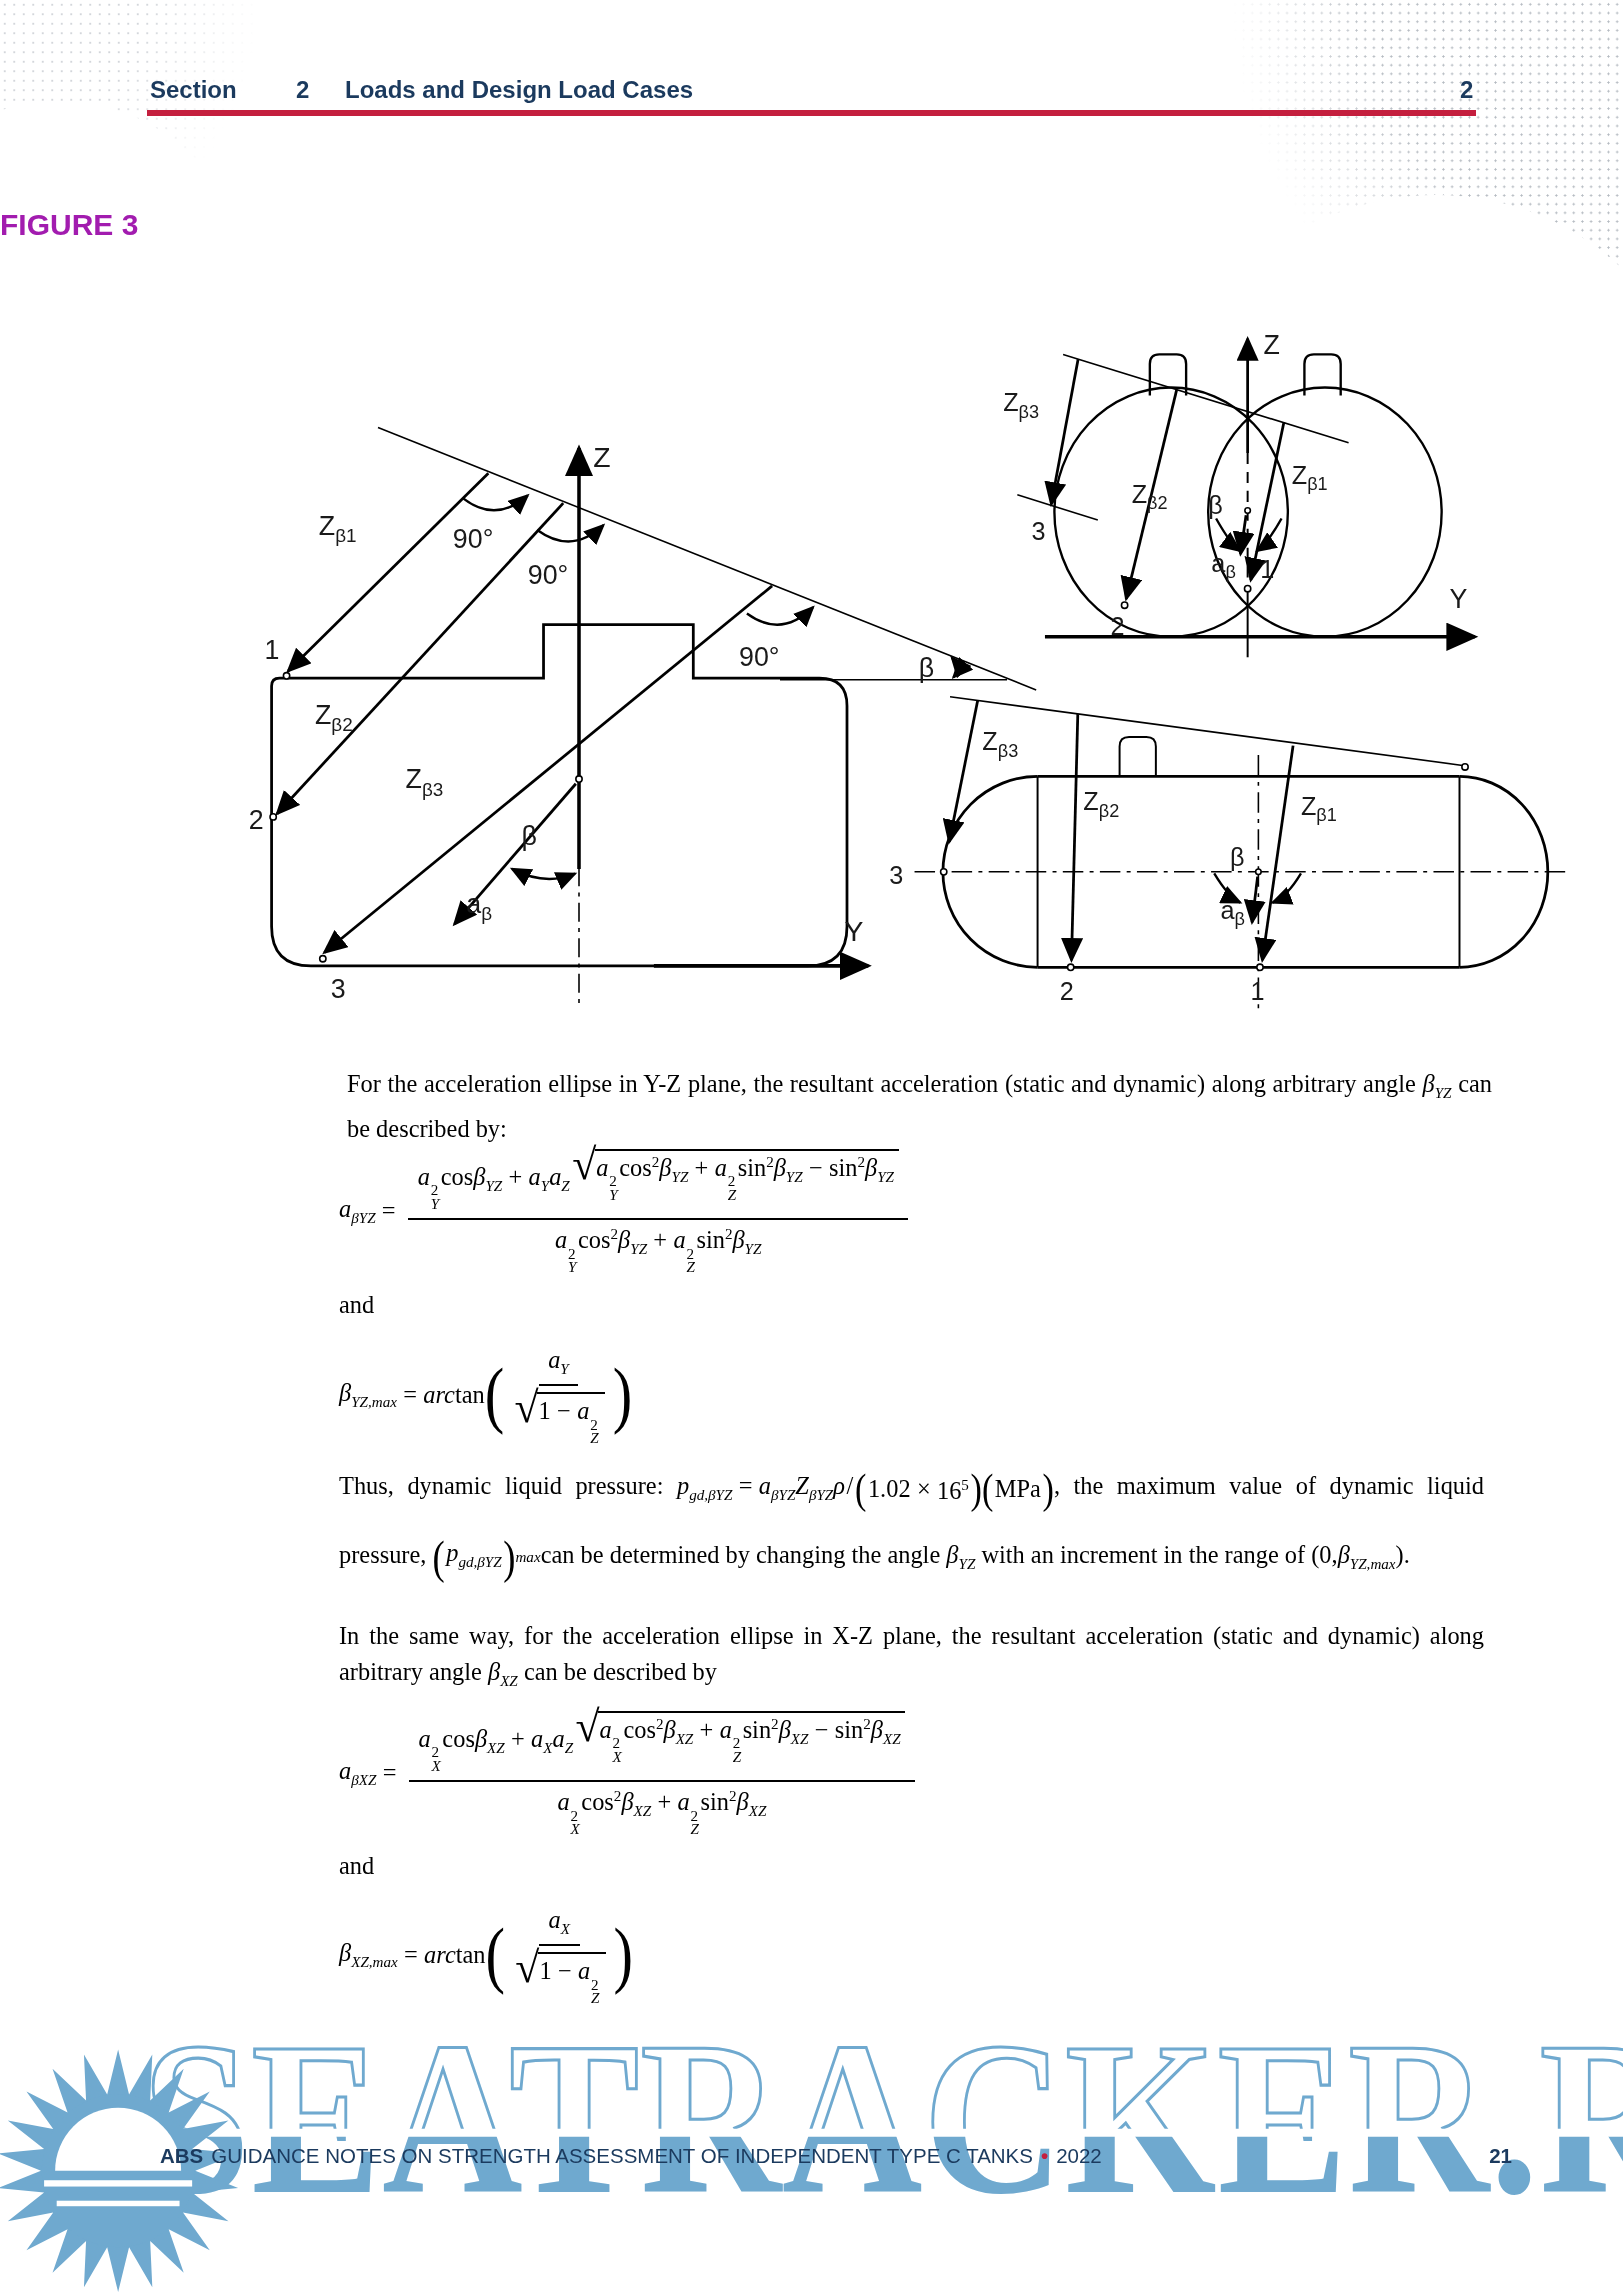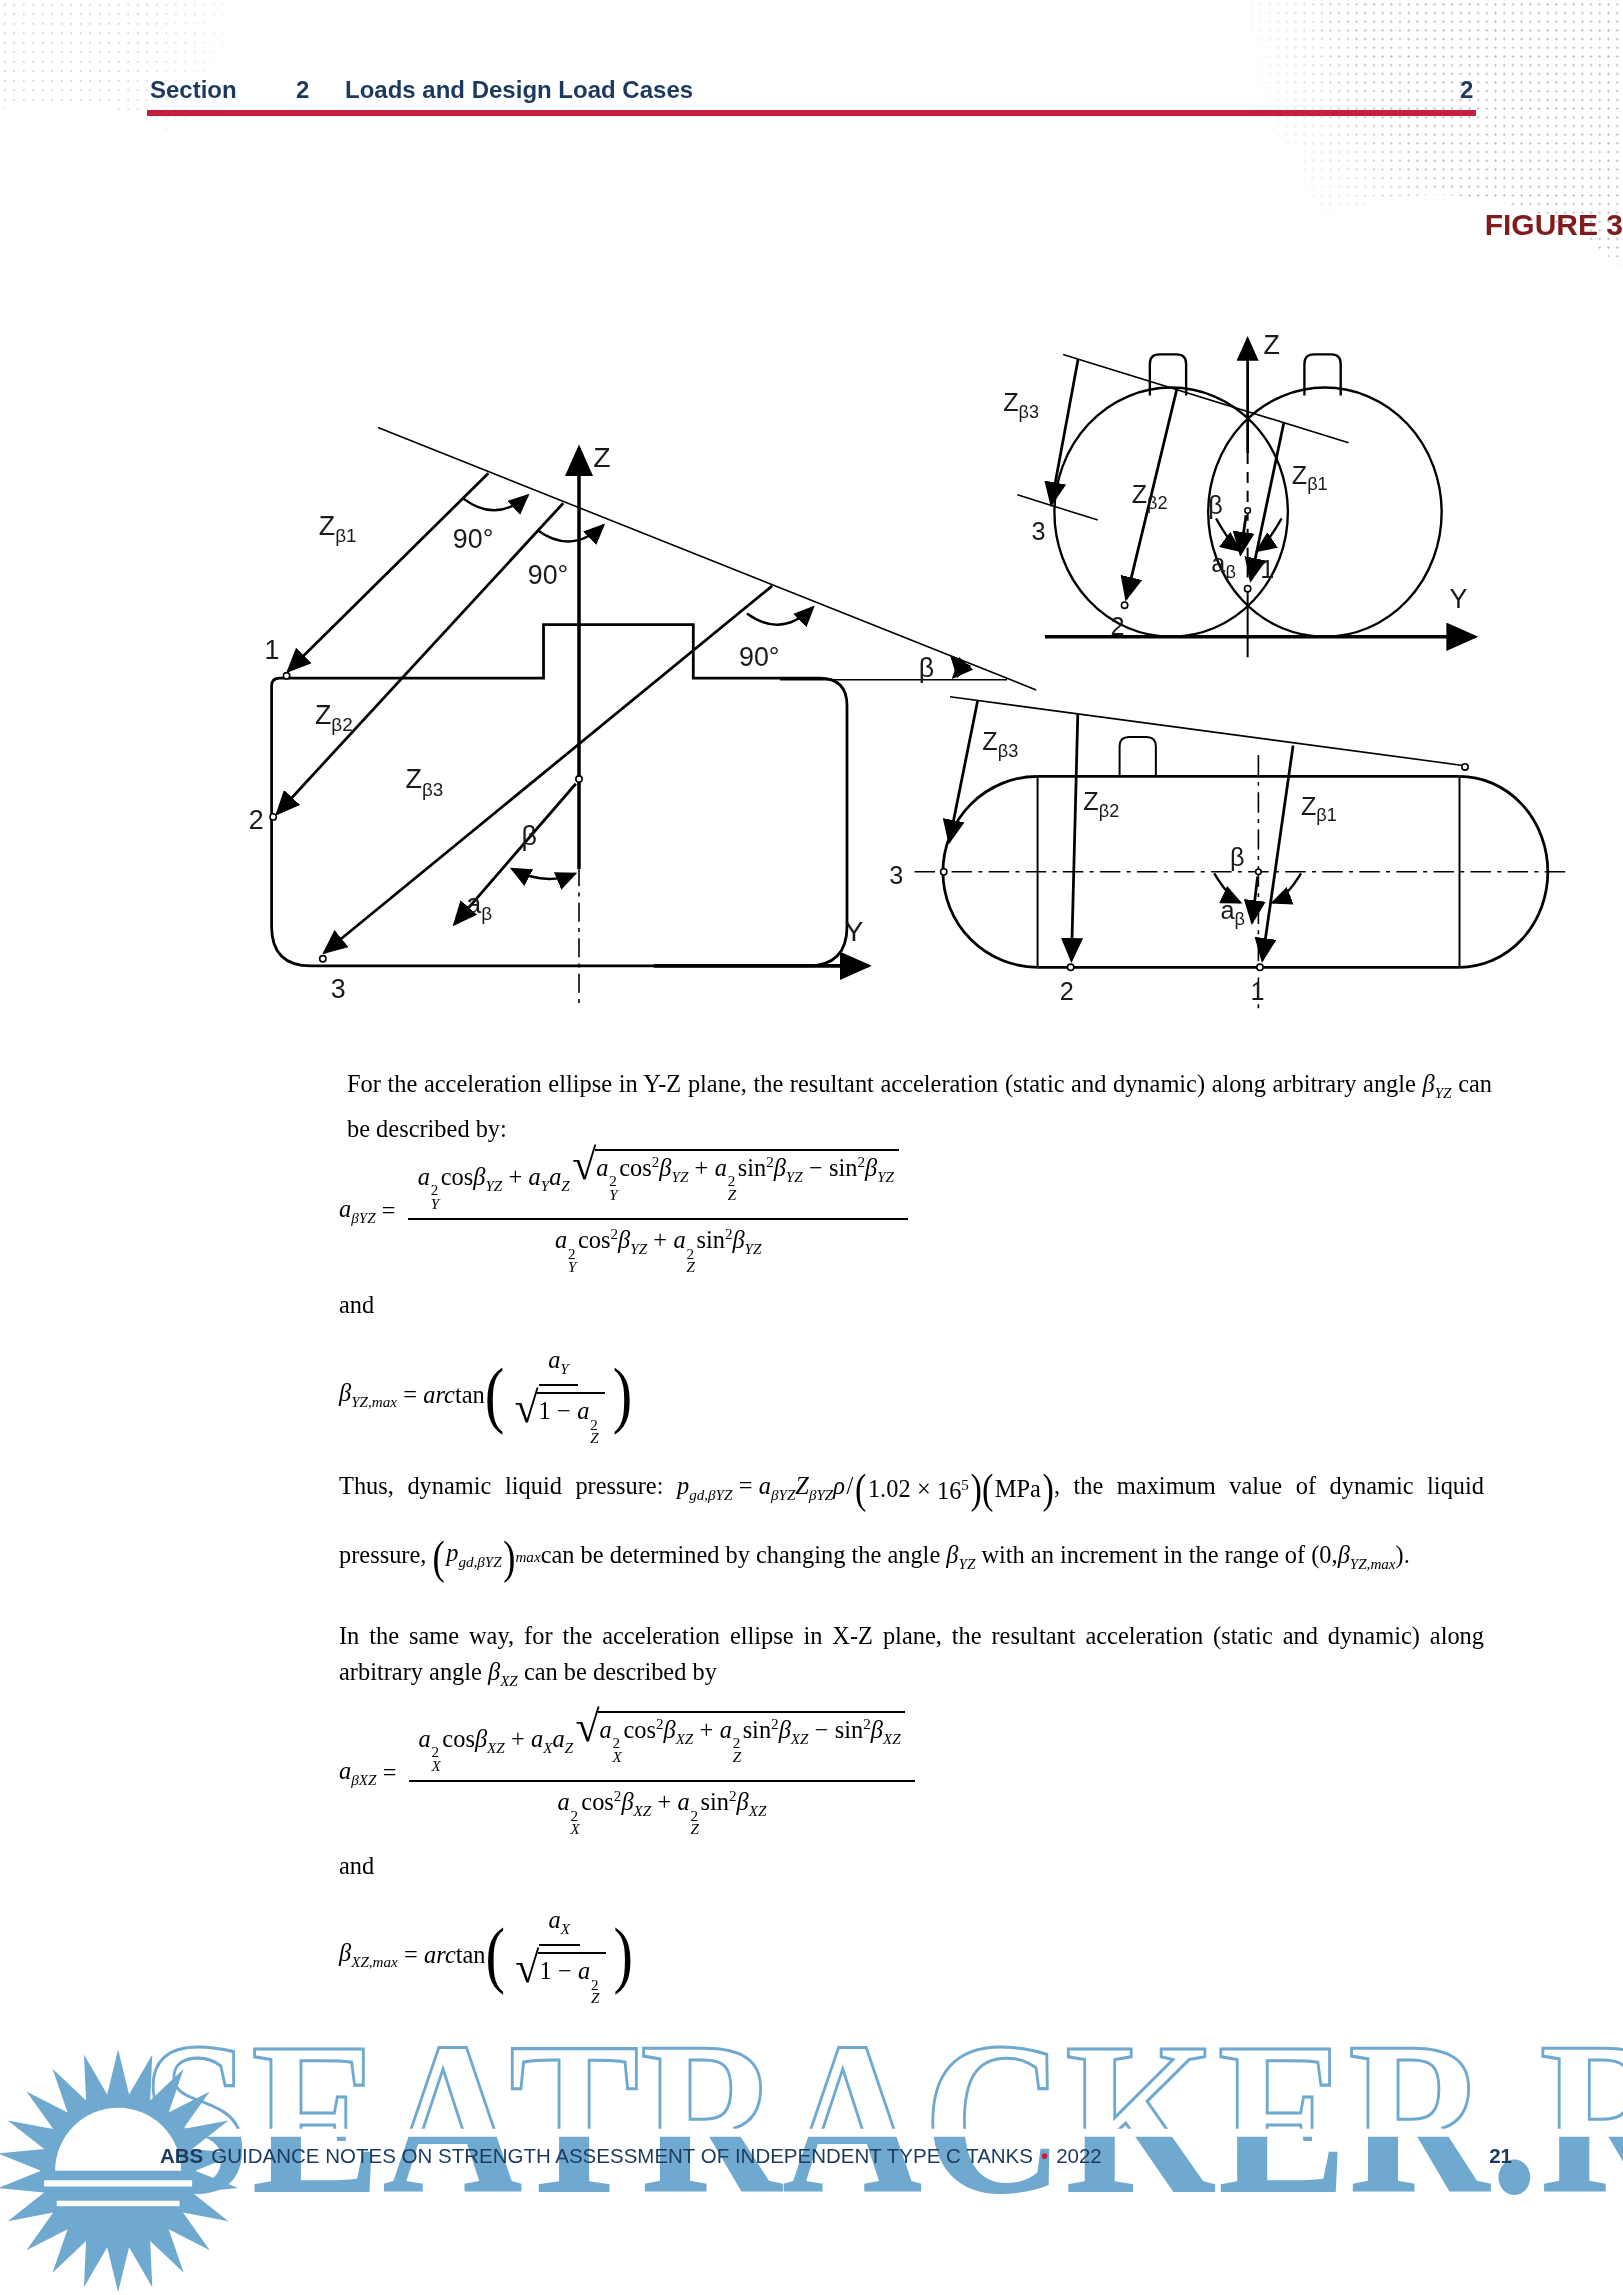--- a/index.html
+++ b/index.html
@@ -16,22 +16,22 @@
     -webkit-mask-image:radial-gradient(circle 347px at 0% 0%,#000 42%,transparent 75%);
     mask-image:radial-gradient(circle 347px at 0% 0%,#000 42%,transparent 75%);}
   .dots-hole{position:absolute;z-index:1;background:#fff;border-radius:50%;}
   .hole-tr{left:1176px;top:195px;width:520px;height:489px;}
   .hole-tl{left:-126px;top:101px;width:370px;height:363px;}
   
   .hdr-item{position:absolute;z-index:3;font-family:"Liberation Sans",sans-serif;
             font-weight:bold;font-size:24px;color:#1b3a5e;}
   .red-rule{position:absolute;z-index:3;left:147px;top:110px;width:1329px;height:6.3px;background:#c41f3e;}
   
-  .fig-title{position:absolute;z-index:2;top:203px;left:0;width:1623px;text-align:right;
-             color:#7f1d1d;font-family:"Liberation Sans",sans-serif;font-weight:bold;
+  .fig-title{position:absolute;z-index:2;top:203px;left:0;width:1623px;text-align:left;
+             color:#a21caf;font-family:"Liberation Sans",sans-serif;font-weight:bold;
              font-size:30px;line-height:44px;}
   
   .dia{position:absolute;z-index:2;}
   .dia text{font-family:"Liberation Sans",sans-serif;fill:#1a1a1a;}
   
   .para{position:absolute;z-index:2;left:339px;width:1145px;font-size:24.4px;line-height:36px;
         text-align:justify;}
   .para-tall{line-height:57px;}
   .andword{position:absolute;z-index:2;left:339px;font-size:24.4px;}
   

